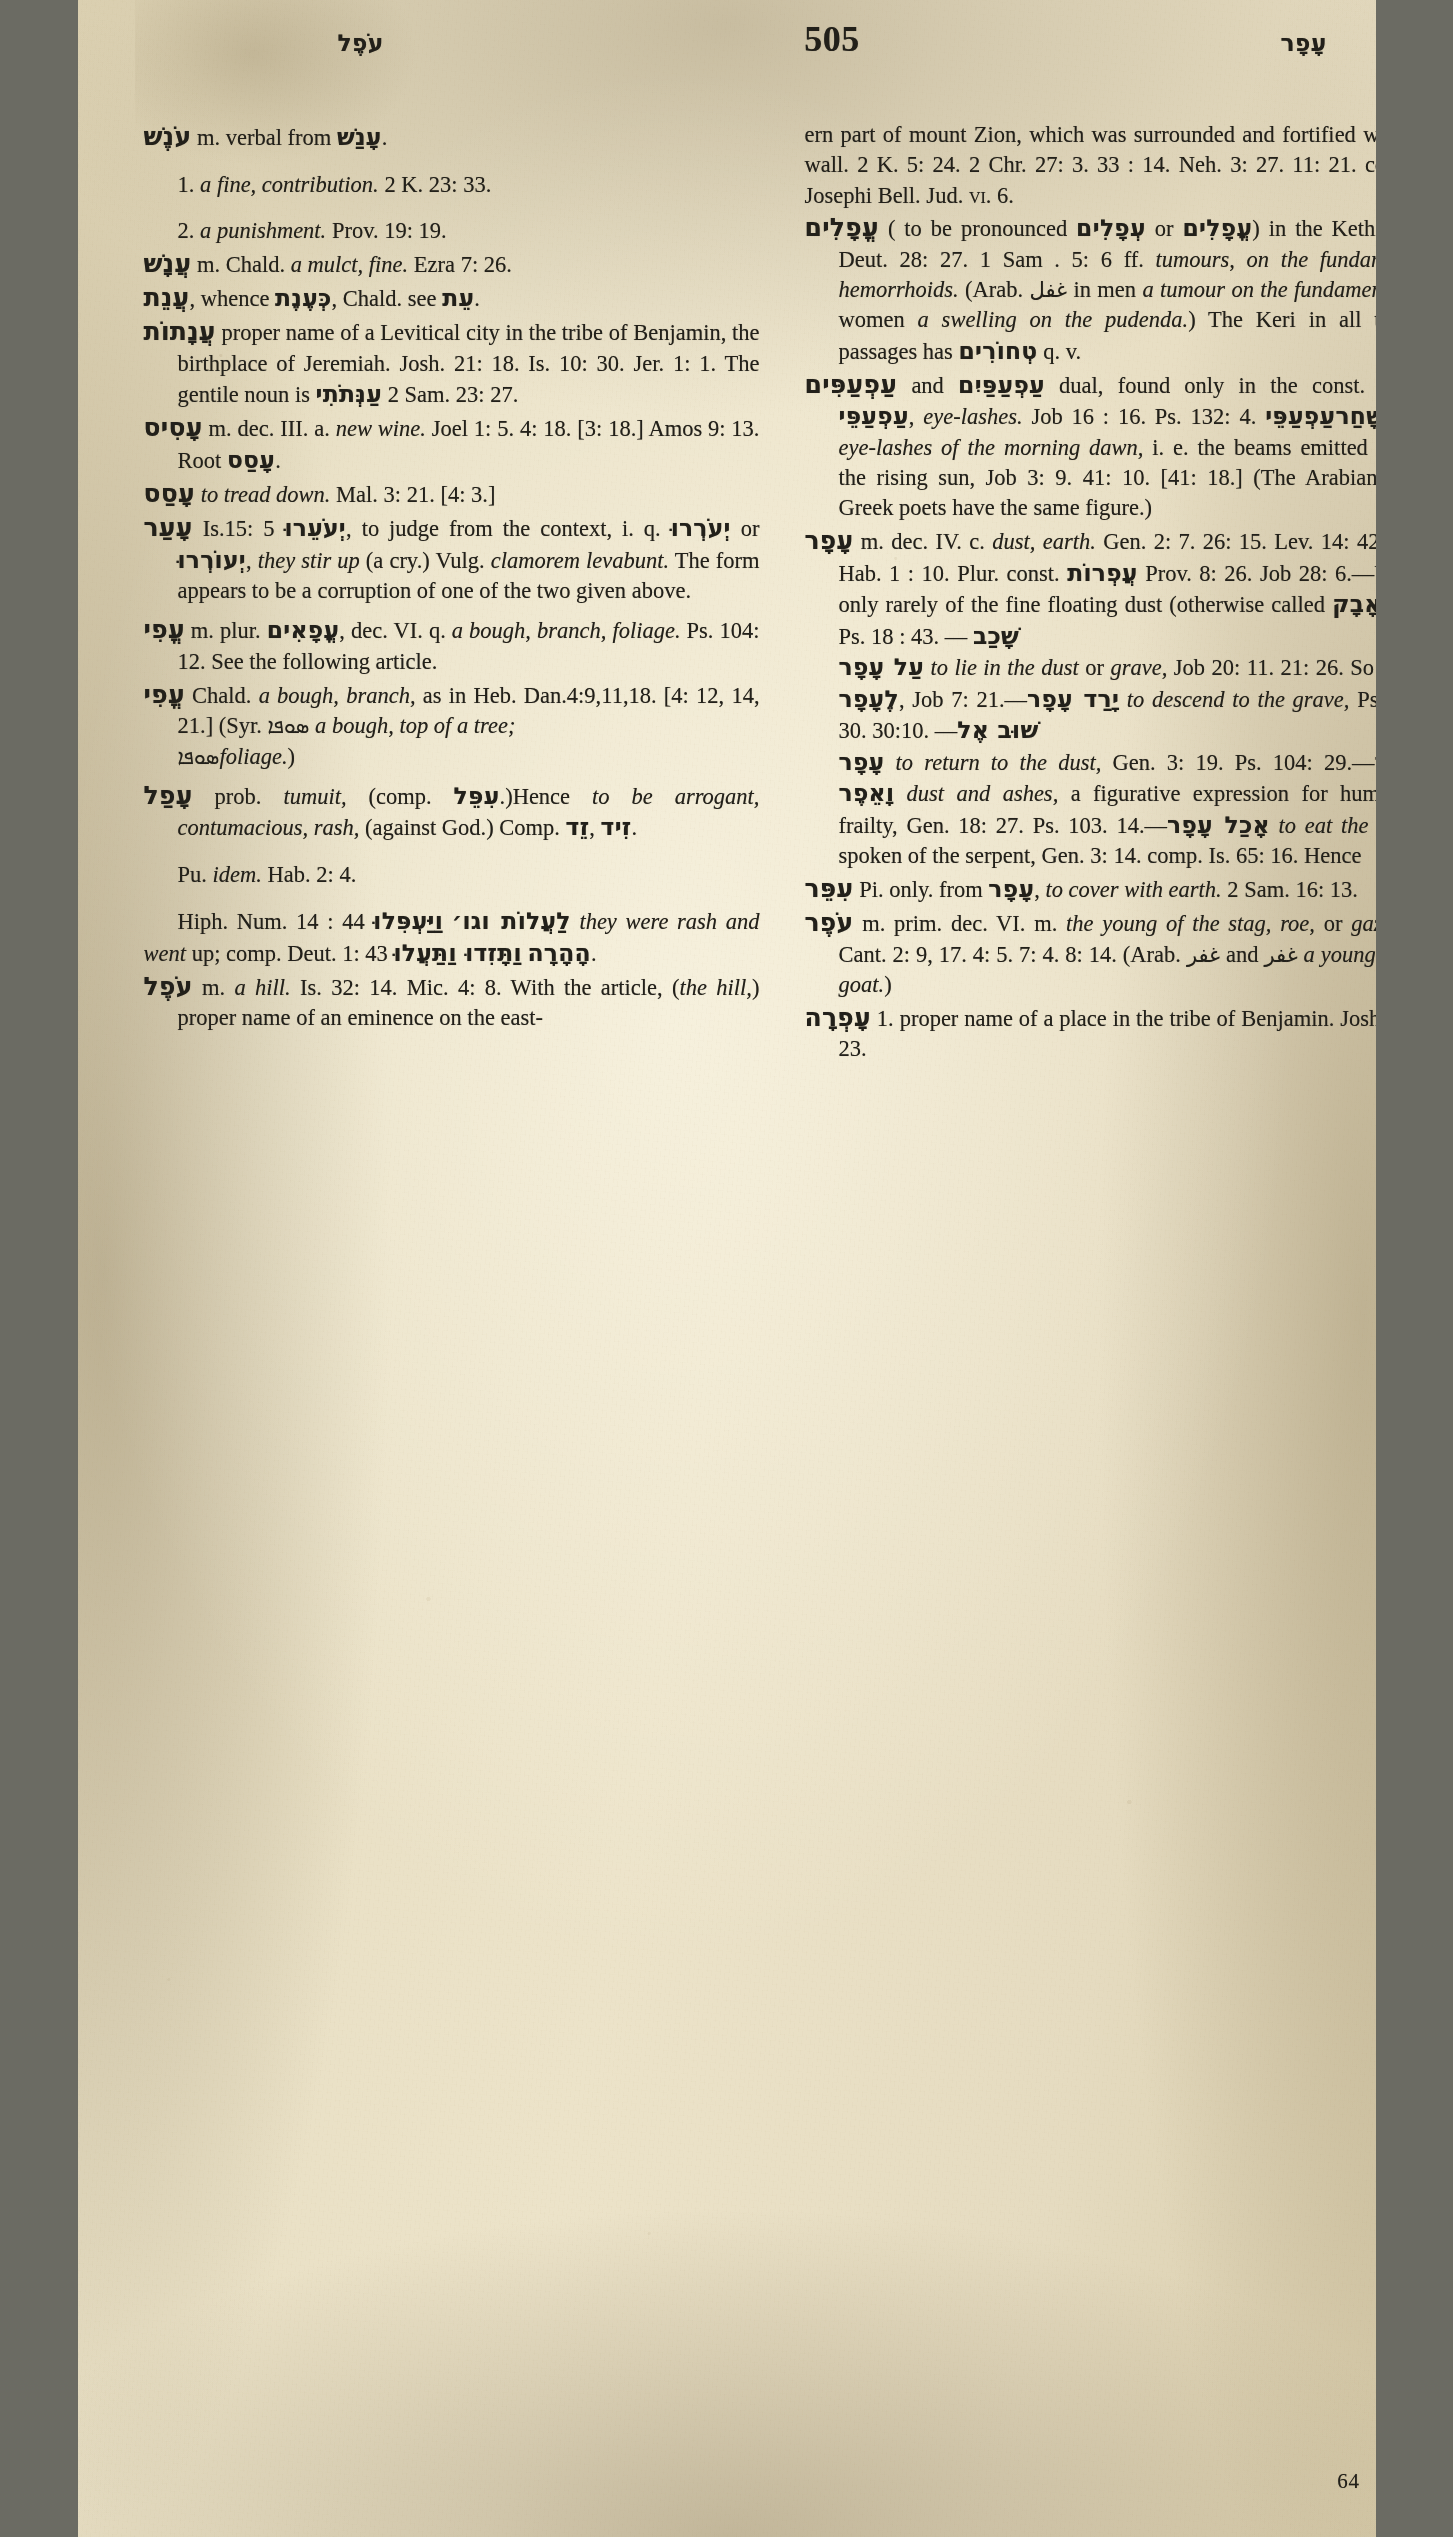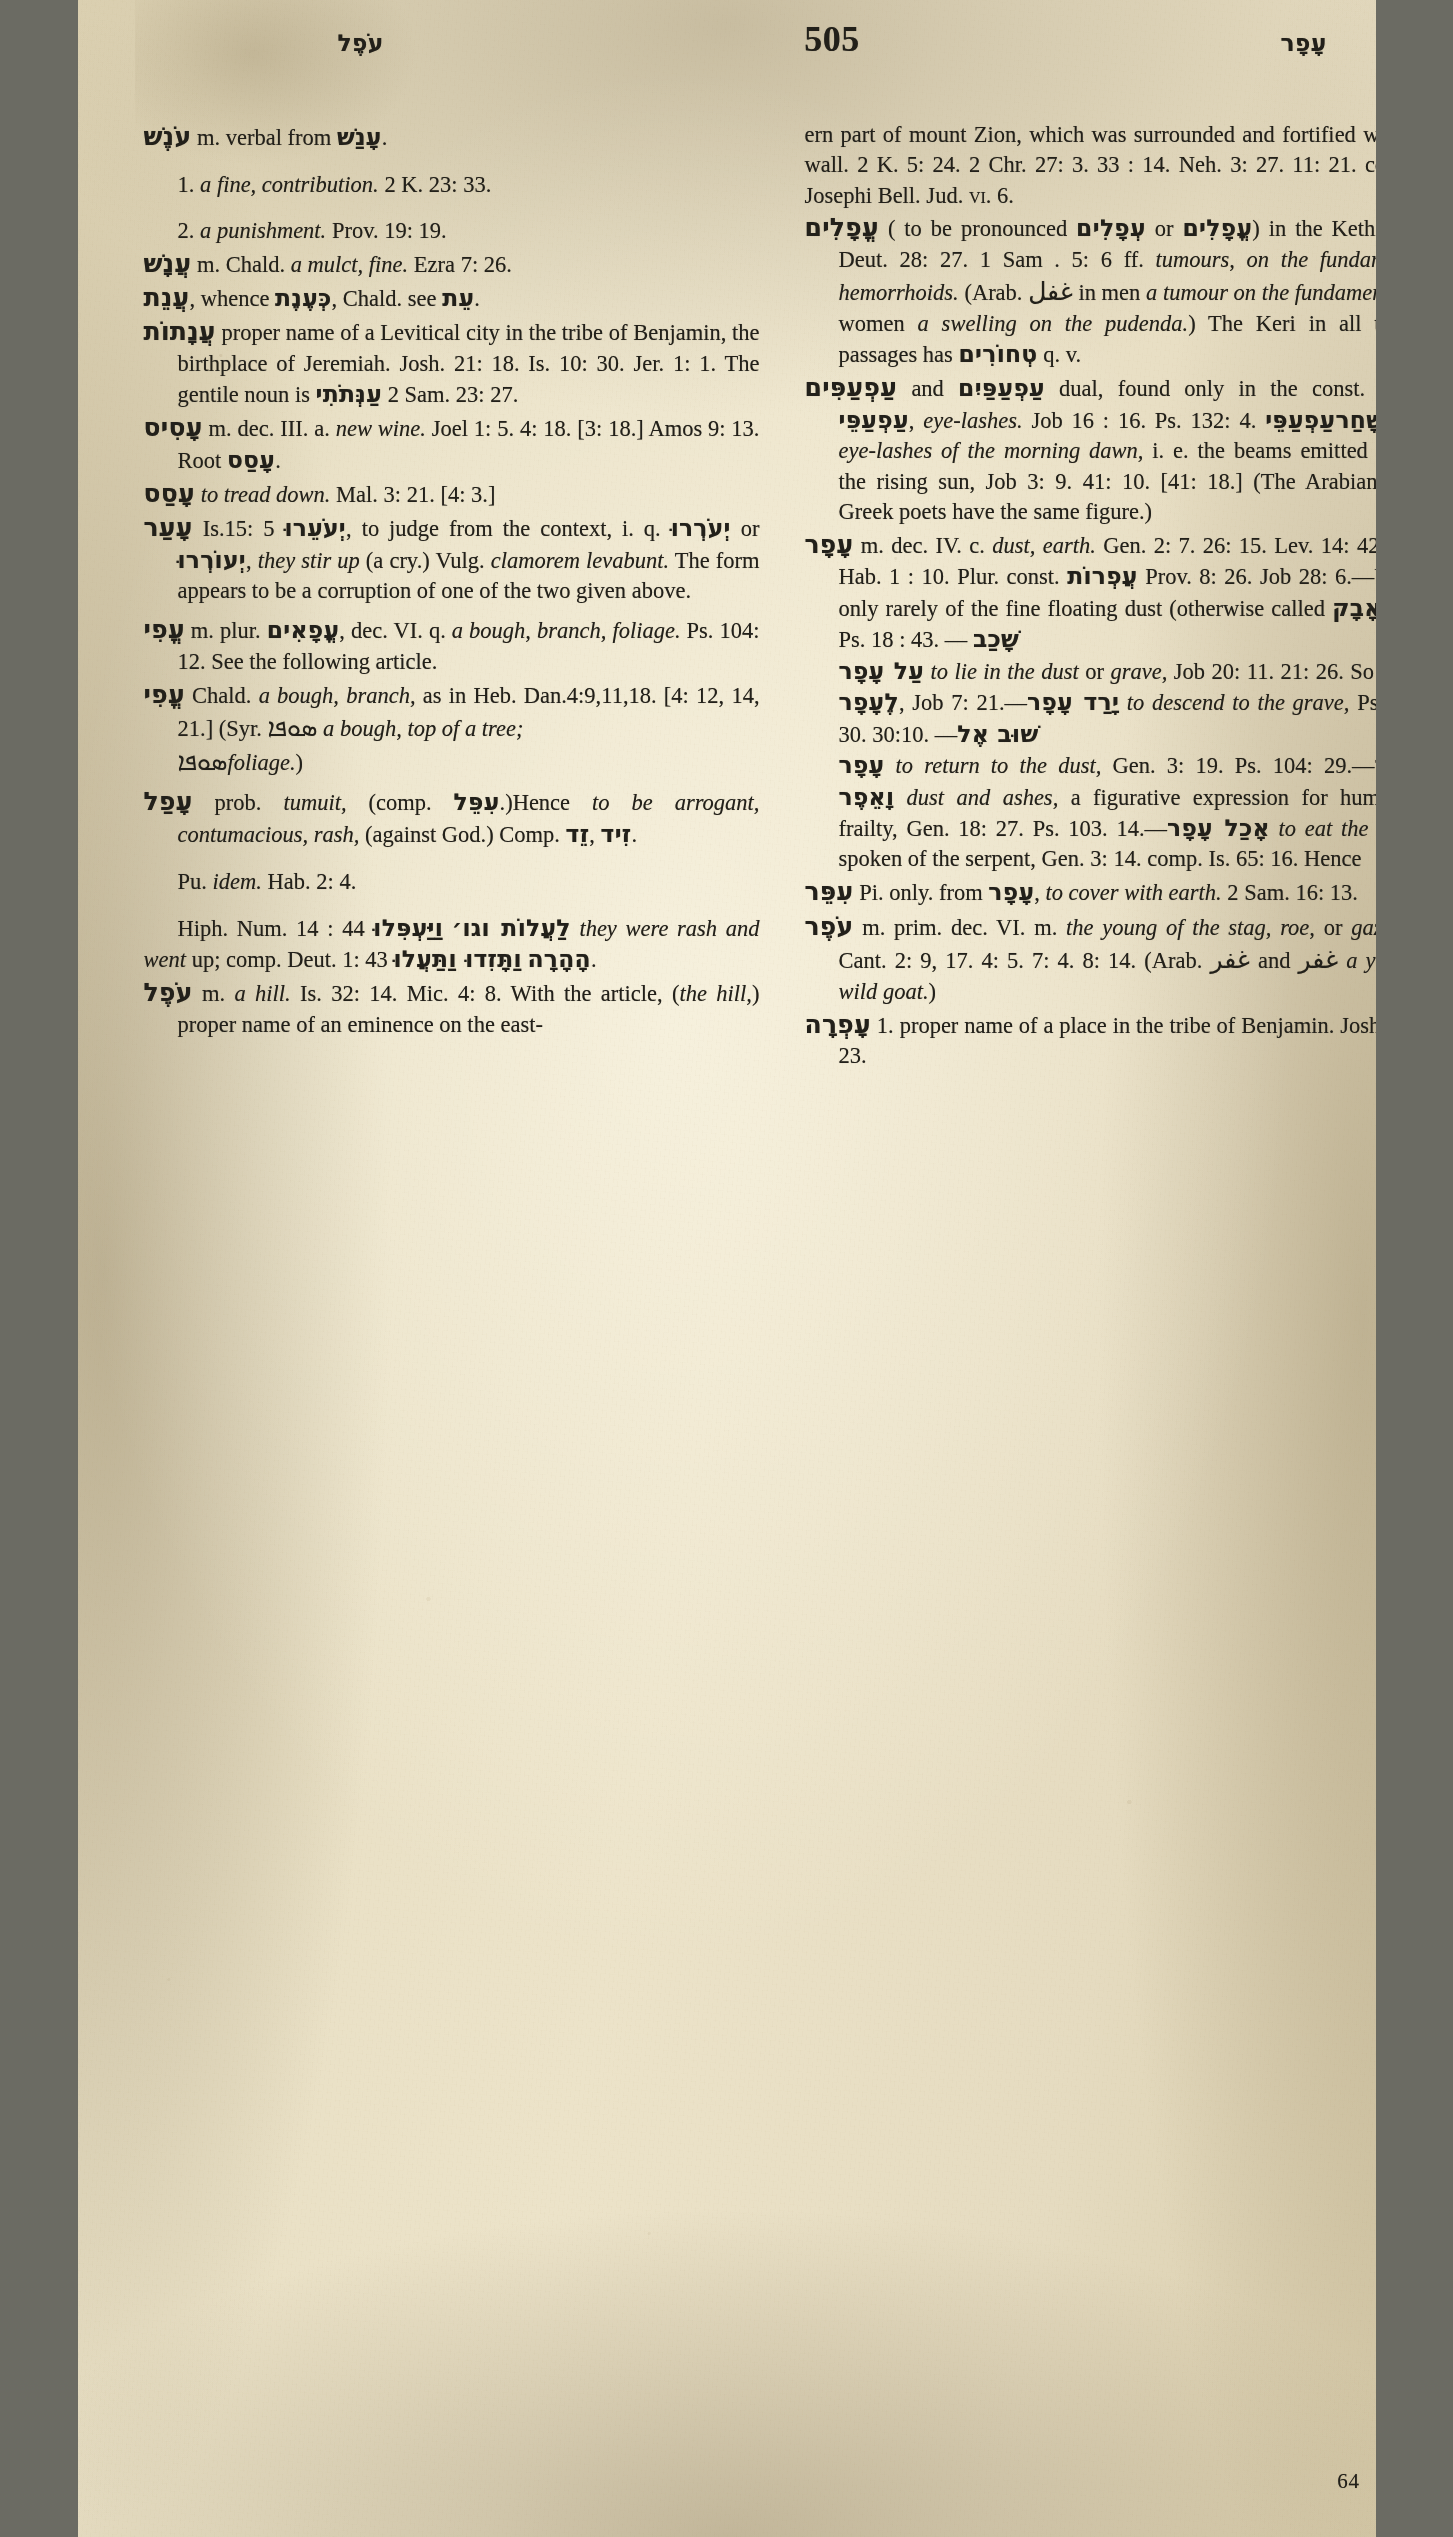--- a/index.html
+++ b/index.html
@@ -115,21 +115,21 @@
     font-weight: 700;
     direction: rtl;
     unicode-bidi: isolate;
     letter-spacing: 0.3px;
   }
   .heb.lemma {
     font-size: 25px;
   }
   .syr, .arb {
     font-family: "DejaVu Sans", sans-serif;
-    font-size: 25px;
+    font-size: 21px;
     direction: rtl;
     unicode-bidi: isolate;
   }
   .it { font-style: italic; }
   .sc { font-variant: small-caps; margin-top: 44px; }
 
   .spacer-sm { height: 6.3px; }
 
   #signature {
     position: absolute;

